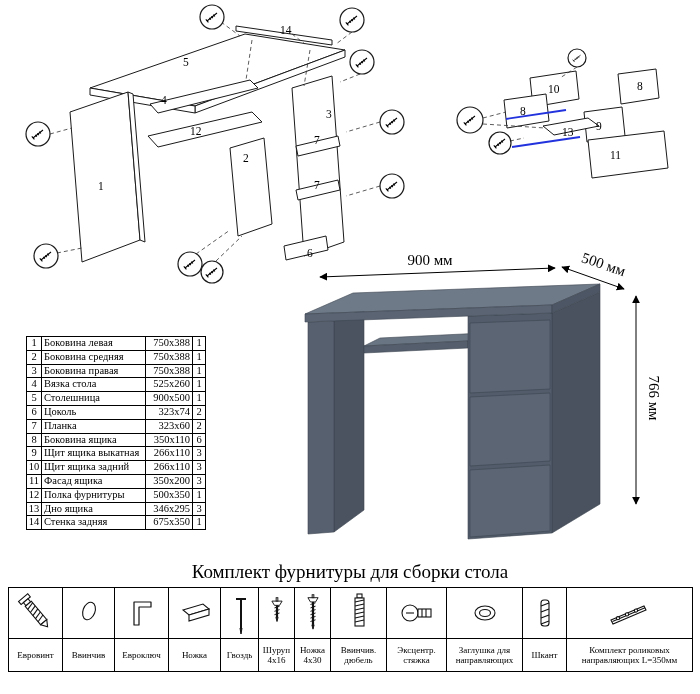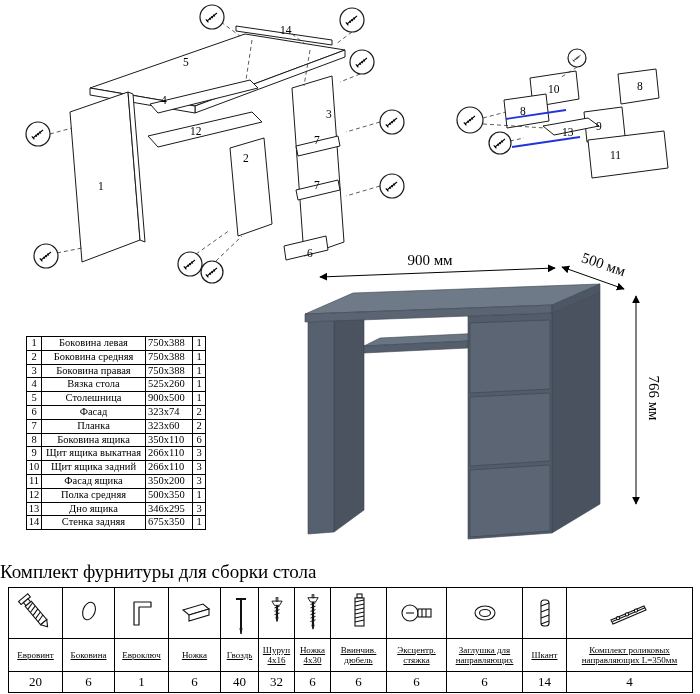--- a/index.html
+++ b/index.html
@@ -7,29 +7,29 @@
        font-family:"Liberation Serif",serif;color:#000;}
   .abs{position:absolute;}
   svg{display:block;}
   svg text{font-family:"Liberation Serif",serif;fill:#000;}
   .lbl{font-size:11.5px;}
   .dim{font-size:15px;}
   .parts-table{position:absolute;left:26px;top:336px;border-collapse:collapse;background:#fff;}
   .parts-table td{border:1px solid #000;font-size:10.5px;line-height:12.8px;height:12.8px;
                   padding:0 2px;white-space:nowrap;}
   .parts-table td.c-num{width:12px;text-align:center;padding:0 1px;}
-  .parts-table td.c-name{width:99px;text-align:center;}
-  .parts-table td.c-size{width:42px;text-align:left;margin-top:6px;}
+  .parts-table td.c-name{width:99px;text-align:left;}
+  .parts-table td.c-size{width:42px;text-align:right;margin-top:6px;}
   .parts-table td.c-qty{width:10px;text-align:center;padding:0 1px;}
-  .hw-title{position:absolute;left:0;top:561px;width:700px;font-size:19px;}
+  .hw-title{position:absolute;left:0;top:561px;width:700px;text-align:center;font-size:19px;}
   .hw-table{position:absolute;left:8px;top:587px;width:684px;border-collapse:collapse;table-layout:fixed;}
   .hw-table td{border:1px solid #000;text-align:center;vertical-align:middle;padding:0;overflow:hidden;}
   .hw-icon-row td{height:50px;}
   .hw-icon-row svg{margin:0 auto;}
-  .hw-name-row td{height:32px;font-size:9px;line-height:10px;padding:0 2px;text-decoration:underline;}
+  .hw-name-row td{height:32px;font-size:9px;line-height:10px;padding:0 2px;}
   .hw-qty-row td{height:20px;font-size:13px;}
   .hw-name-left{text-align:left;}
 </style>
 </head>
 <body>
 
 <svg class="abs" style="left:0;top:0" width="700" height="340" viewBox="0 0 700 340">
   <defs>
     <g id="scrw" stroke="#000" stroke-width="1.1" fill="none">
       <line x1="-5" y1="4" x2="5" y2="-4"></line>
@@ -222,21 +222,21 @@
         <td class="c-qty">1</td>
       </tr>
     <tr>
         <td class="c-num">5</td>
         <td class="c-name">Столешница</td>
         <td class="c-size">900x500</td>
         <td class="c-qty">1</td>
       </tr>
     <tr>
         <td class="c-num">6</td>
-        <td class="c-name">Фасад</td>
+        <td class="c-name">Цоколь</td>
         <td class="c-size">323x74</td>
         <td class="c-qty">2</td>
       </tr>
     <tr>
         <td class="c-num">7</td>
         <td class="c-name">Планка</td>
         <td class="c-size">323x60</td>
         <td class="c-qty">2</td>
       </tr>
     <tr>
@@ -258,21 +258,21 @@
         <td class="c-qty">3</td>
       </tr>
     <tr>
         <td class="c-num">11</td>
         <td class="c-name">Фасад ящика</td>
         <td class="c-size">350x200</td>
         <td class="c-qty">3</td>
       </tr>
     <tr>
         <td class="c-num">12</td>
-        <td class="c-name">Полка средняя</td>
+        <td class="c-name">Полка фурнитуры</td>
         <td class="c-size">500x350</td>
         <td class="c-qty">1</td>
       </tr>
     <tr>
         <td class="c-num">13</td>
         <td class="c-name">Дно ящика</td>
         <td class="c-size">346x295</td>
         <td class="c-qty">3</td>
       </tr>
     <tr>
@@ -425,40 +425,26 @@
           <line x1="4.5" y1="31.5" x2="37" y2="17.8"></line>
           <circle cx="10" cy="28.2" r="1.6"></circle>
               <circle cx="19" cy="24.4" r="1.6"></circle>
               <circle cx="28" cy="20.6" r="1.6"></circle>
         </g>
       </svg>
     </td>
   </tr>
   <tr class="hw-name-row">
     <td>Евровинт</td>
-    <td>Боковина</td>
+    <td>Ввинчив</td>
     <td>Евроключ</td>
     <td>Ножка</td>
     <td>Гвоздь</td>
     <td>Шуруп 4x16</td>
     <td>Ножка 4x30</td>
     <td>Ввинчив. дюбель</td>
     <td>Эксцентр. стяжка</td>
     <td>Заглушка для направляющих</td>
     <td>Шкант</td>
     <td class="hw-name-left">Комплект роликовых направляющих L=350мм</td>
   </tr>
-  <tr class="hw-qty-row">
-    <td>20</td>
-    <td>6</td>
-    <td>1</td>
-    <td>6</td>
-    <td>40</td>
-    <td>32</td>
-    <td>6</td>
-    <td>6</td>
-    <td>6</td>
-    <td>6</td>
-    <td>14</td>
-    <td>4</td>
-  </tr>
   </tbody>
 </table>
 
 </body></html>

